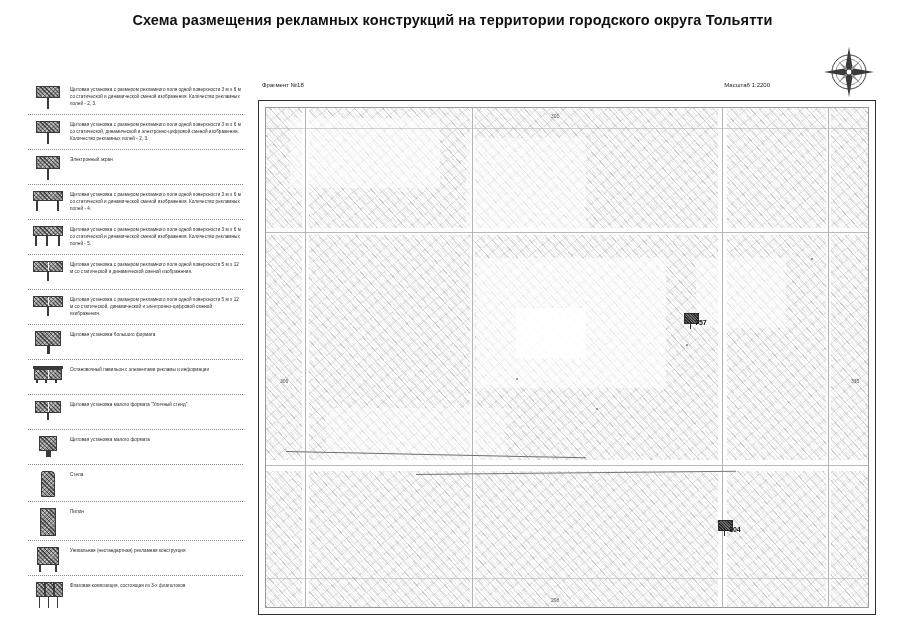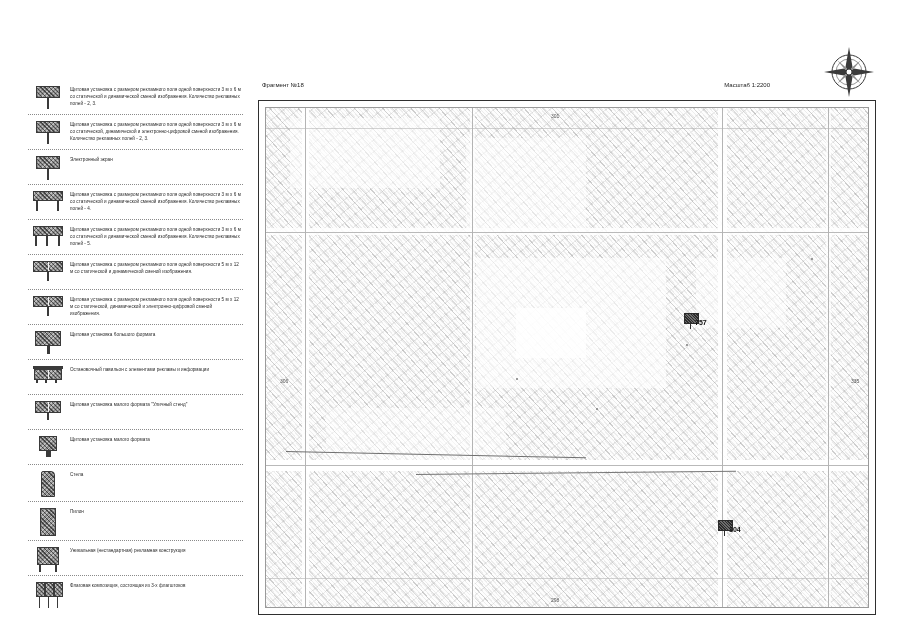--- a/index.html
+++ b/index.html
@@ -186,20 +186,21 @@
   .dot{position:absolute;width:2px;height:2px;background:#7a7a7a;border-radius:50%;}
 
   
   .compass{position:absolute;left:818px;top:46px;width:62px;height:56px;}
 </style>
 </head>
 <body>
 
 <div class="page">
 
+  <div class="title">Схема размещения рекламных конструкций на территории городского округа Тольятти</div>
 
   <div class="legend">
 
     <div class="legend-row">
       <div class="legend-icon">
         <div class="ic ic-board1">
           <div class="panel hatch"></div>
           <div class="leg post"></div>
         </div>
       </div>

